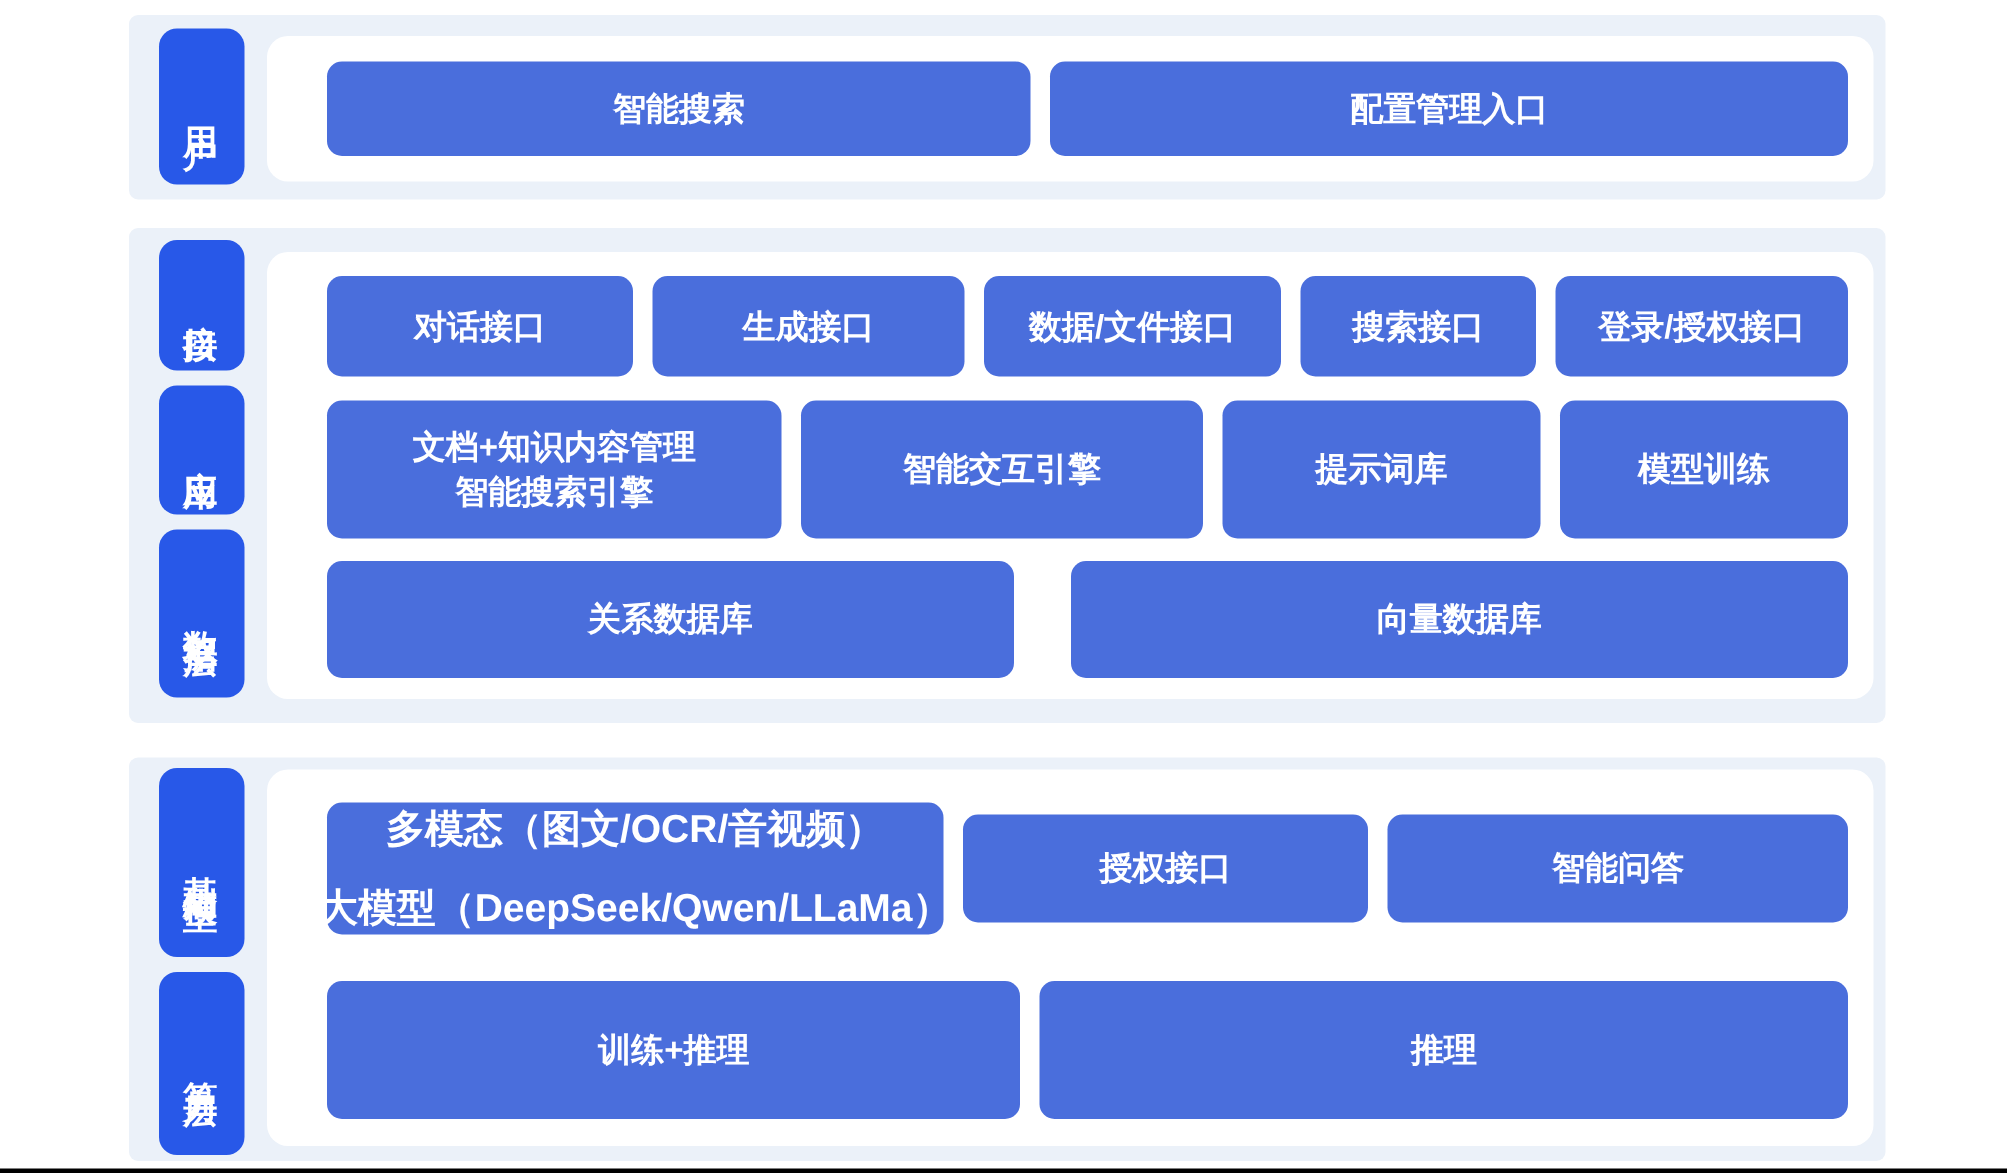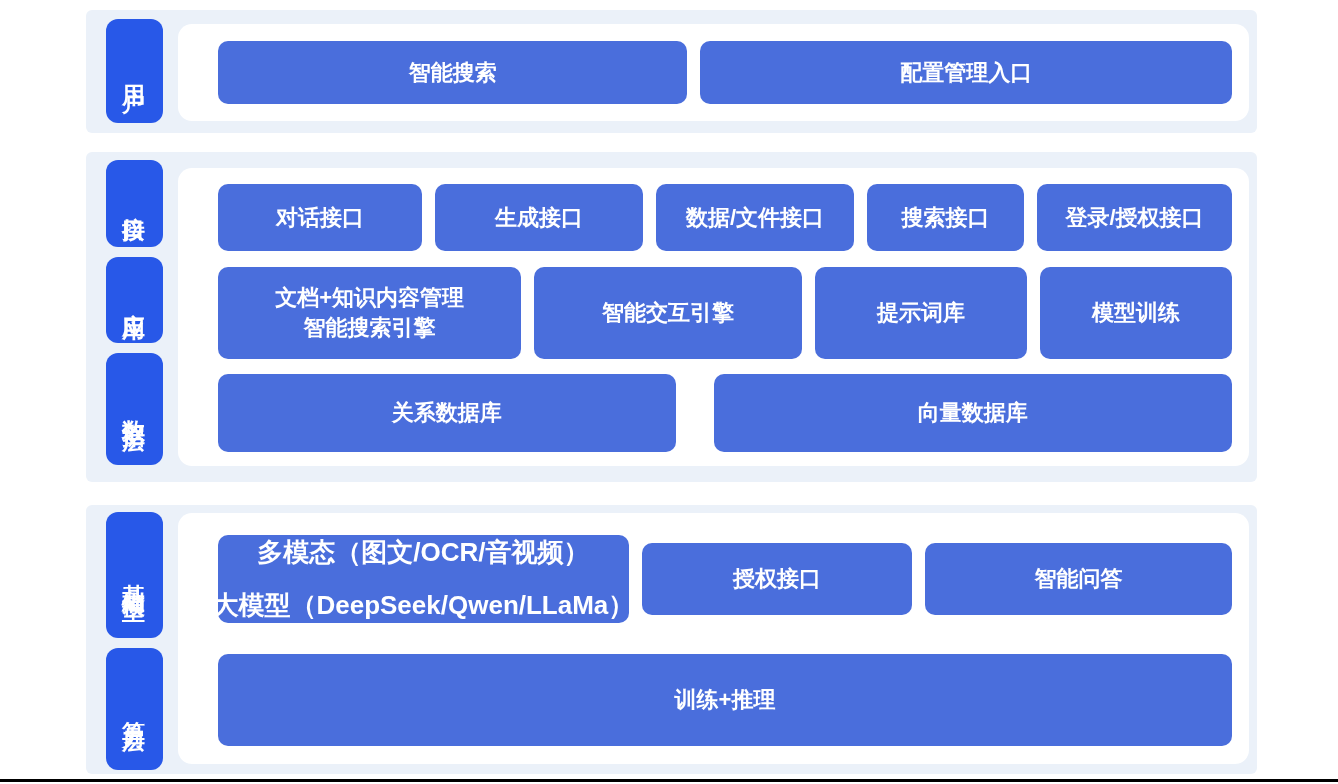--- a/index.html
+++ b/index.html
@@ -109,17 +109,18 @@
       <div class="block tall small" style="flex-grow:395;">
         <span class="ln">多模态（图文/OCR/音视频）</span>
         <span class="ln">大模型（DeepSeek/Qwen/LLaMa）</span>
       </div>
       <div class="block" style="flex-grow:260;">授权接口</div>
       <div class="block" style="flex-grow:295;">智能问答</div>
     </div>
 
     <div class="row" id="row-b2">
       <div class="block" style="flex-grow:462;">训练+推理</div>
+      <div class="block" style="flex-grow:538;">推理</div>
     </div>
   </div>
 </div>
 
 <div class="bottom-line"></div>
 
 </body></html>

